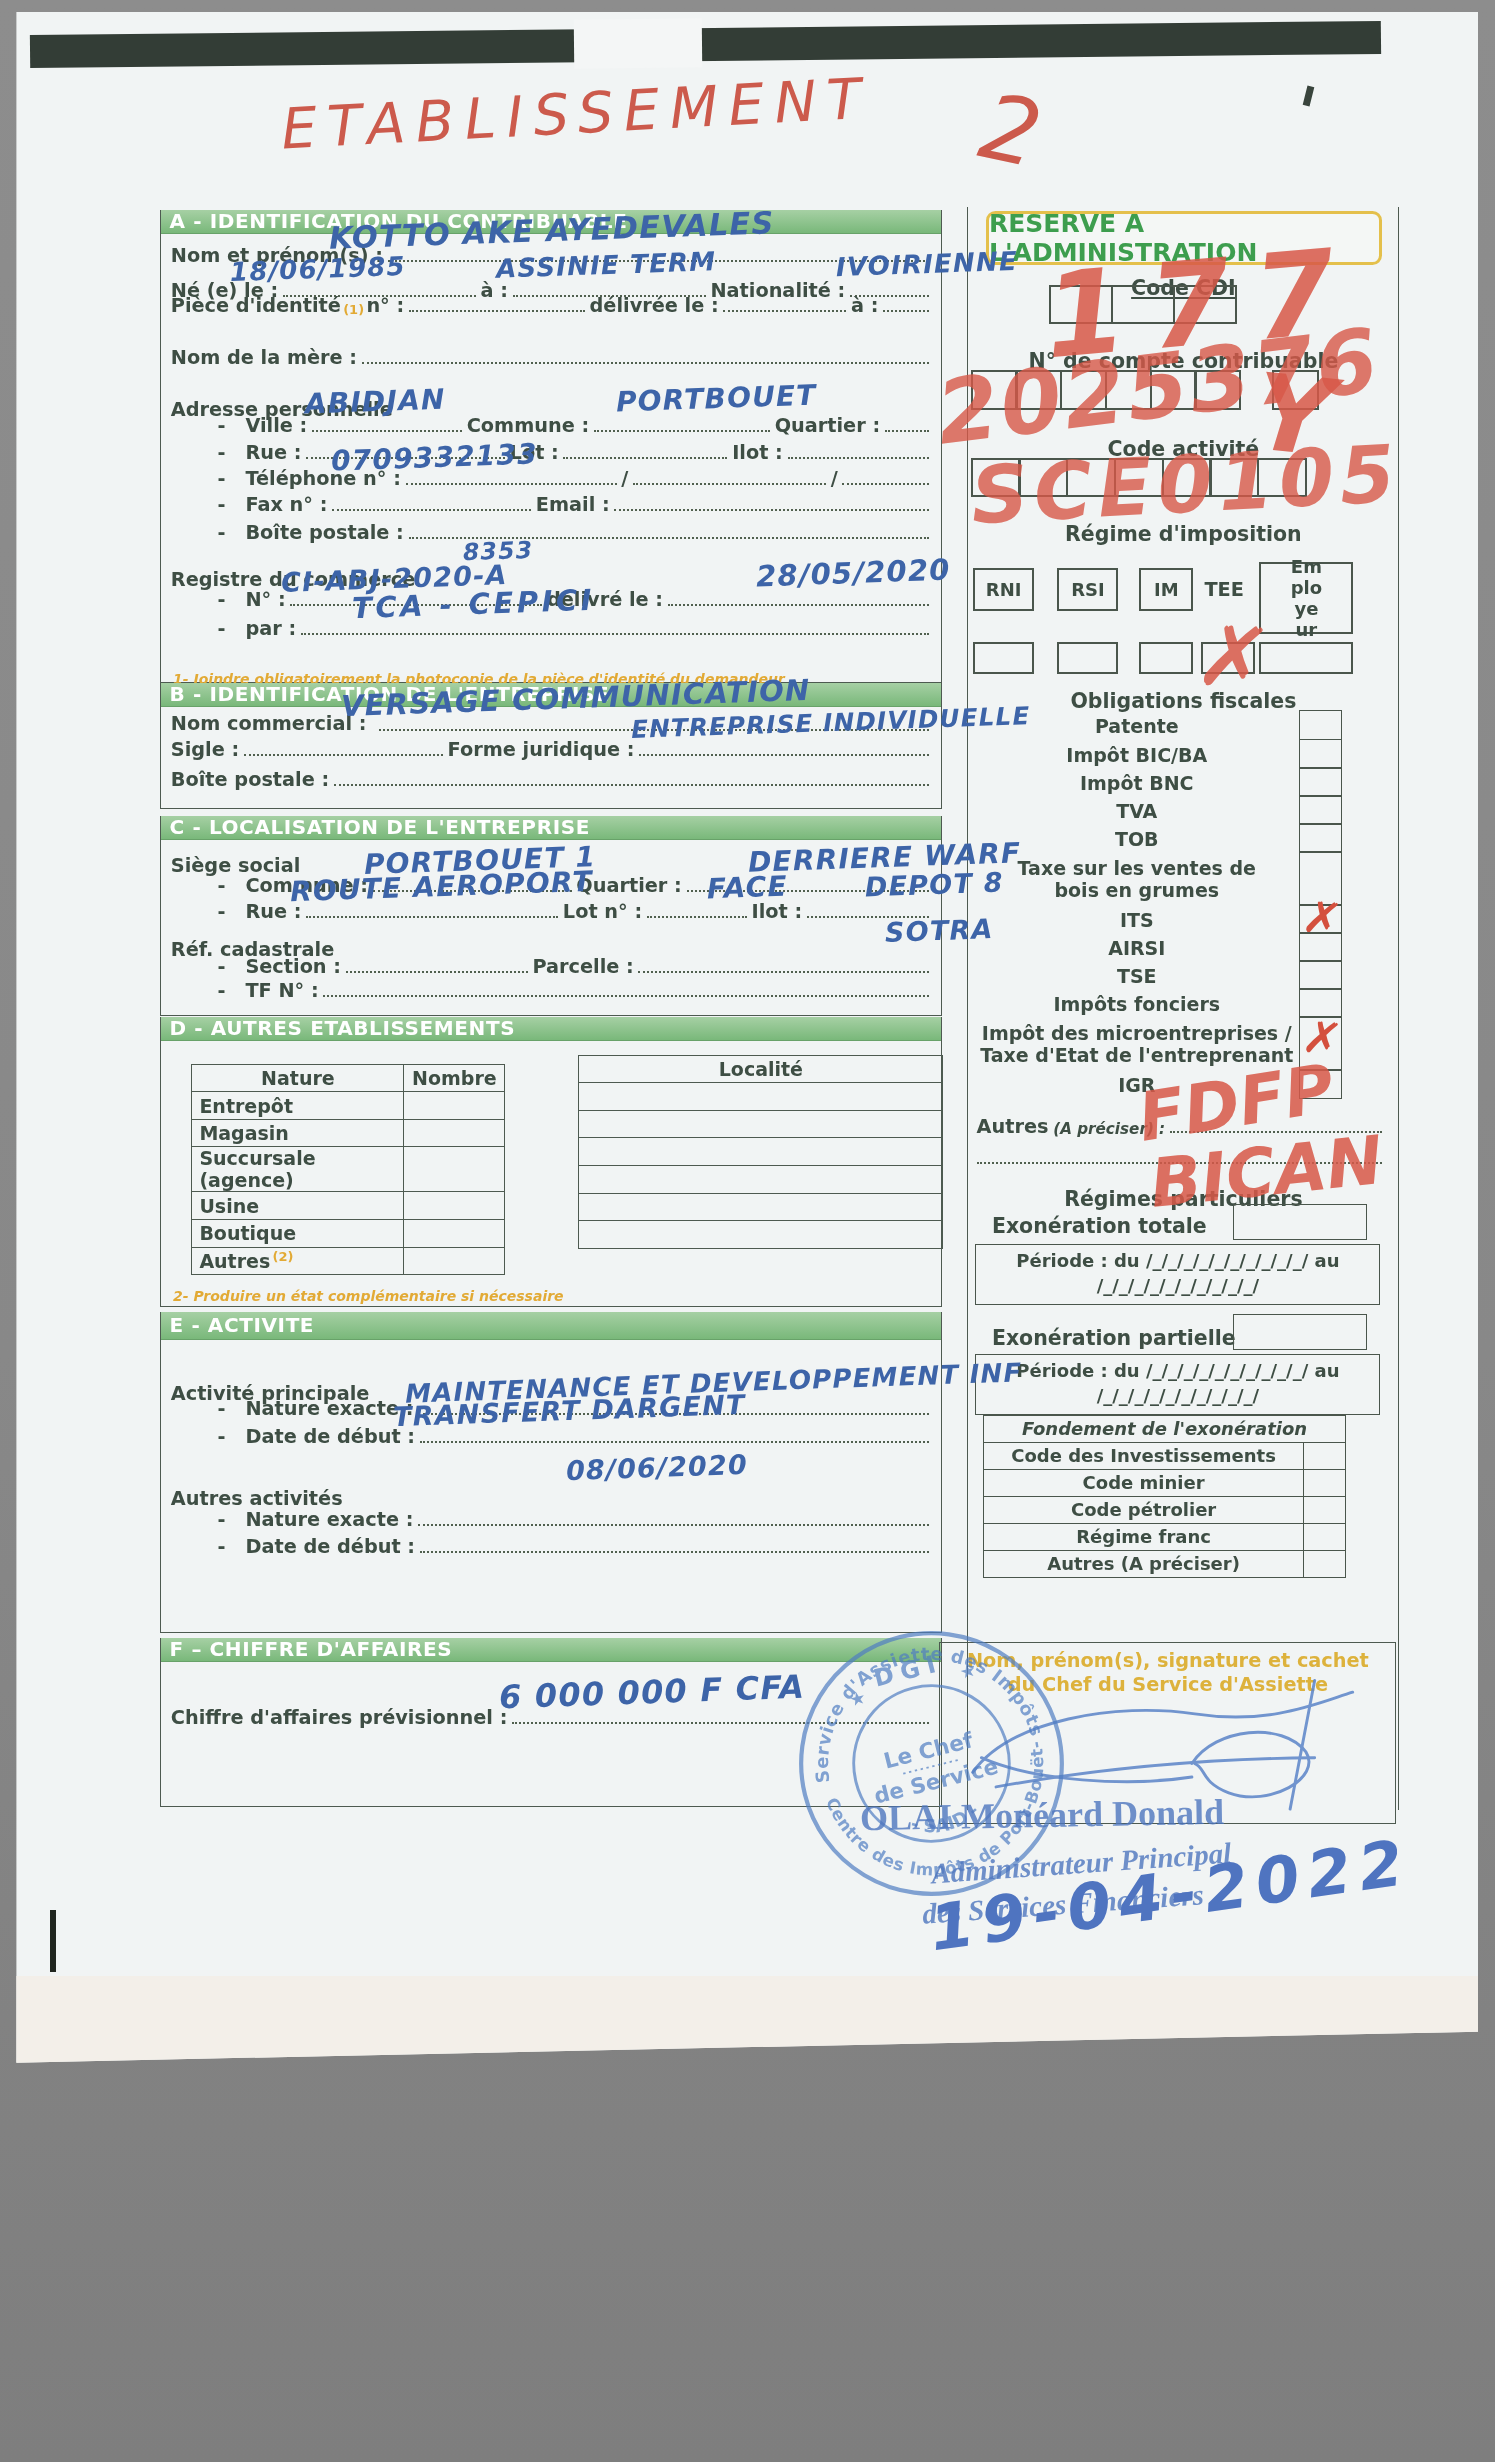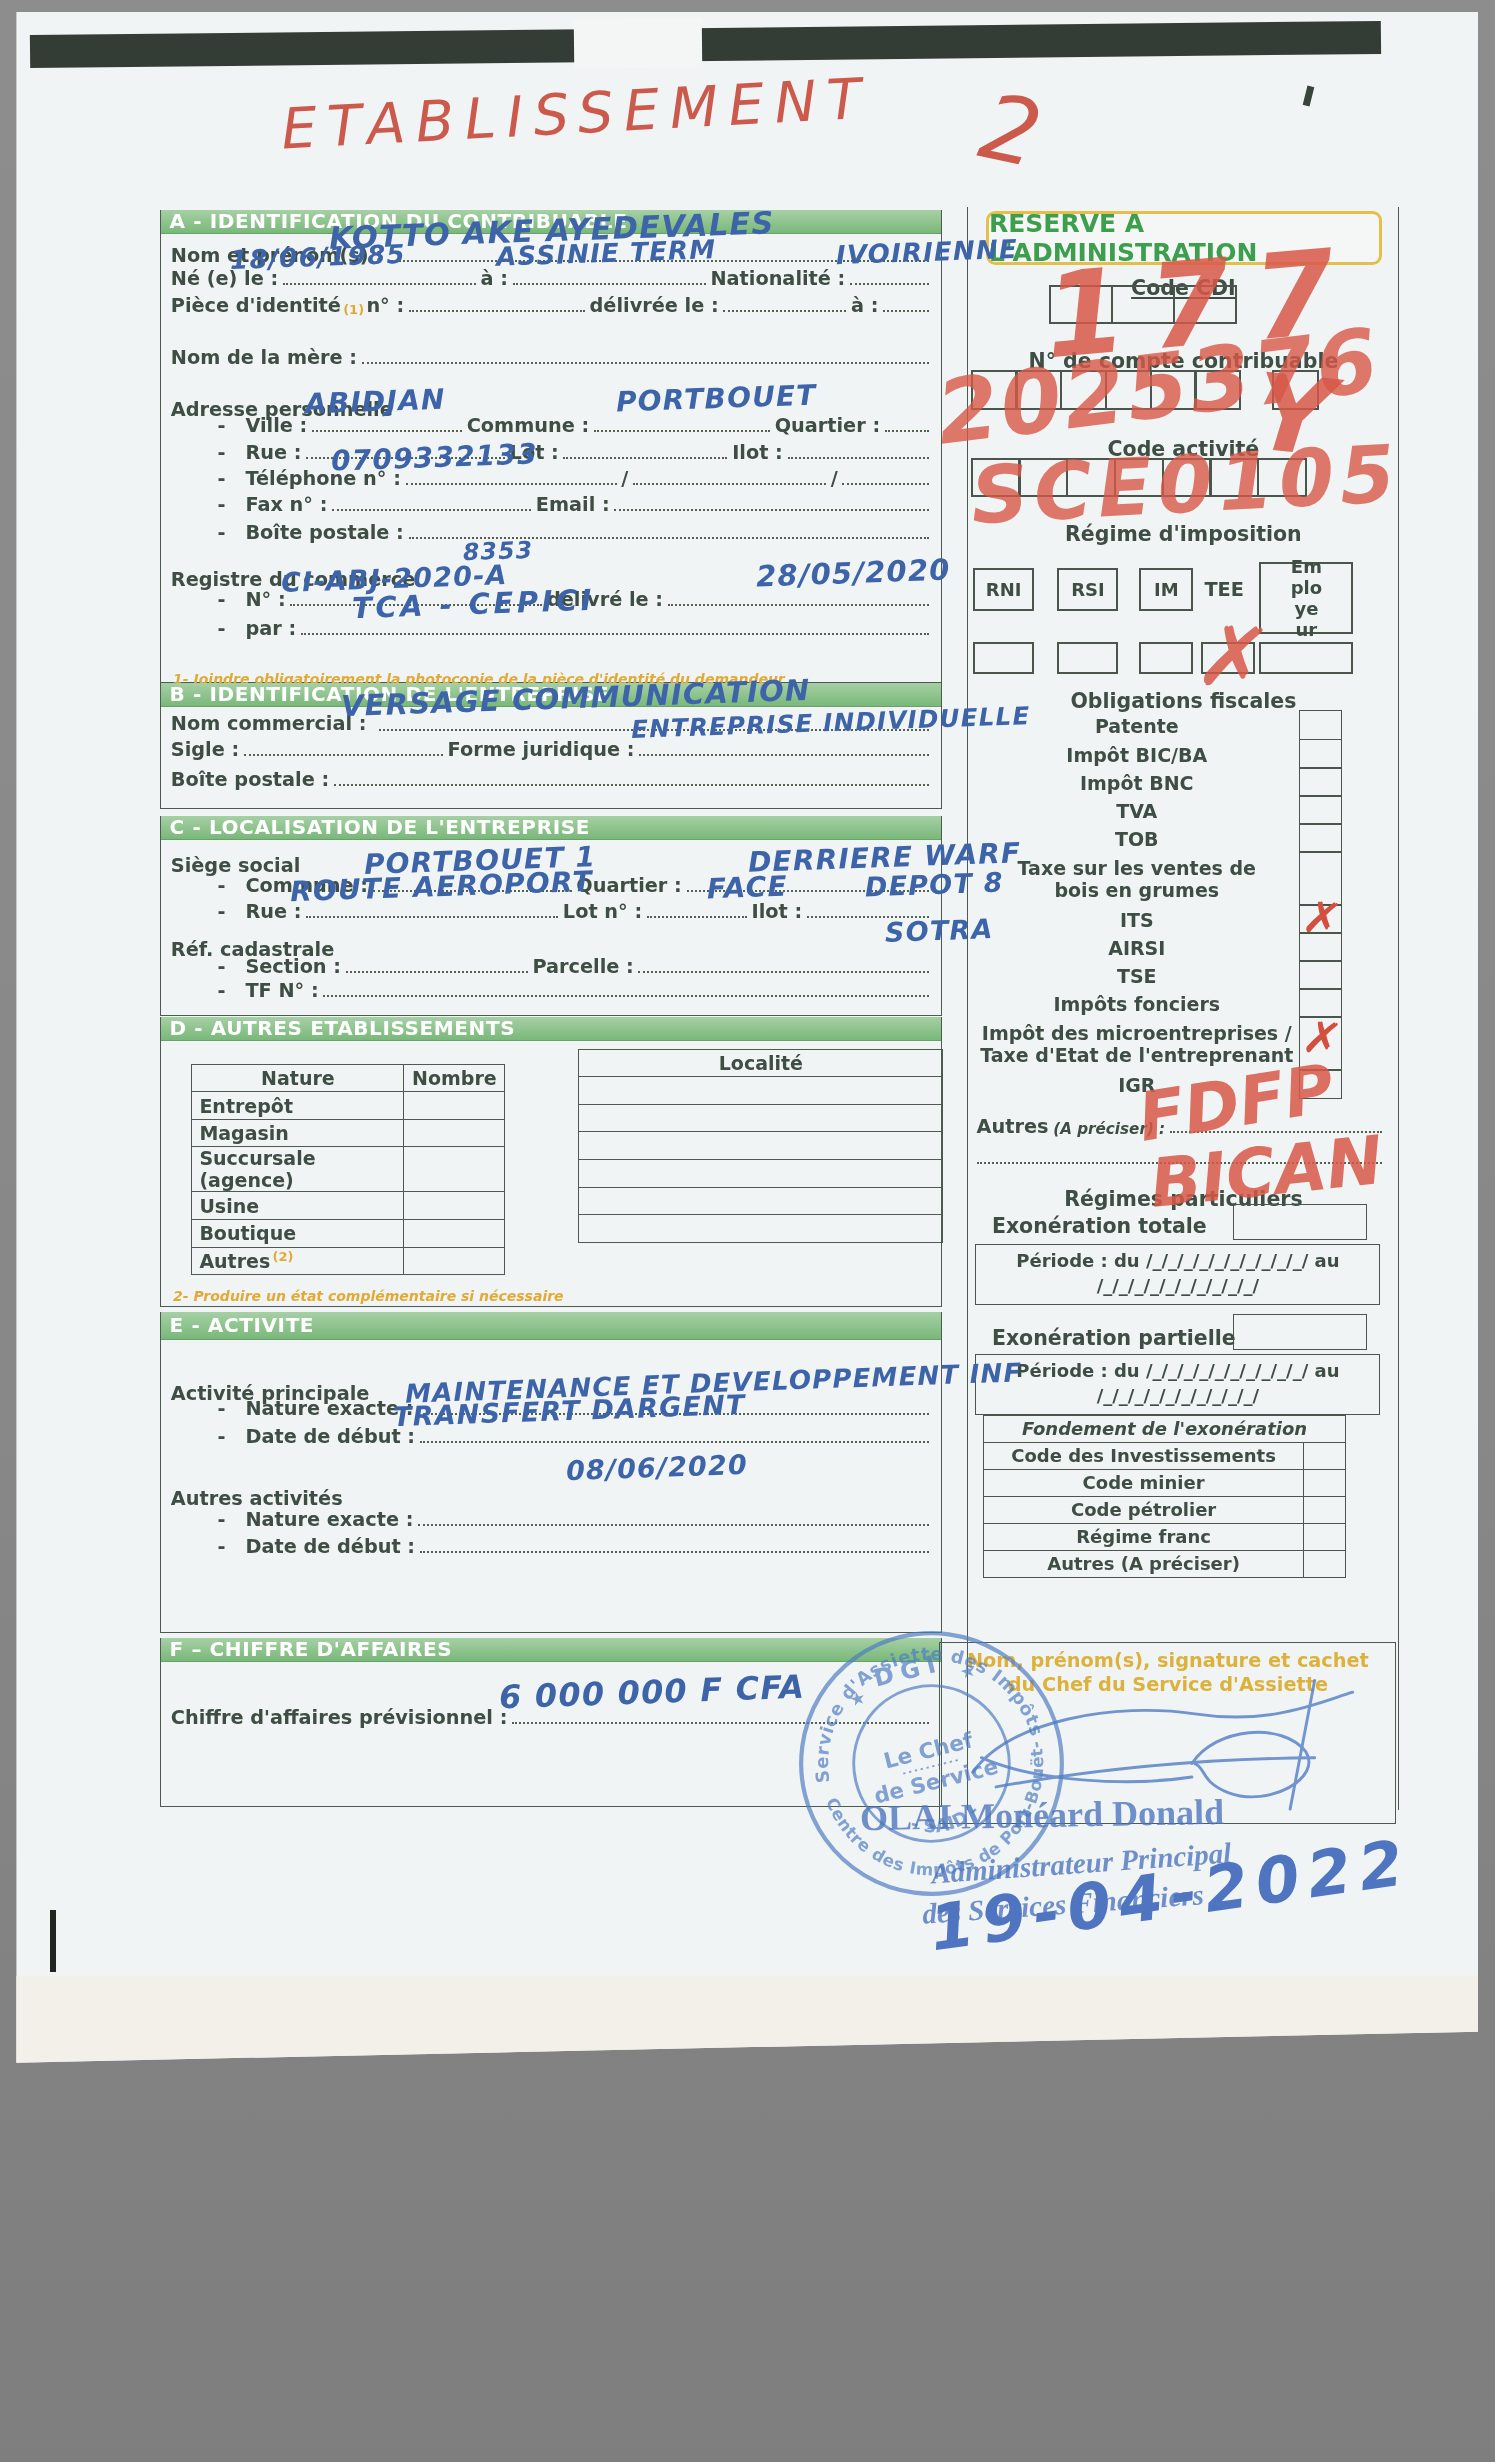--- a/index.html
+++ b/index.html
@@ -115,21 +115,21 @@
 
     <div class="sec" style="top:198px; height:473px;">
       <div class="bar">A - IDENTIFICATION DU CONTRIBUABLE</div>
 
       <div class="frow" style="top:29px;">
         <span class="lbl">Nom et prénom(s) :</span>
         <span class="dots"></span>
         <span class="hw" style="left:158px; top:-26px; font-size:30.5px;">KOTTO AKE AYEDEVALES</span>
       </div>
 
-      <div class="frow" style="top:52px;justify-content:center;">
+      <div class="frow" style="top:64px;justify-content:center;">
         <span class="lbl">Né (e) le :</span>
         <span class="dots fix" style="width:193px;"></span>
         <span class="lbl">à :</span>
         <span class="dots fix" style="width:193px;"></span>
         <span class="lbl">Nationalité :</span>
         <span class="dots"></span>
         <span class="hw" style="left:59px; top:-20px;">18/06/1985</span>
         <span class="hw" style="left:325px; top:-23.5px;">ASSINIE TERM</span>
         <span class="hw" style="left:665px; top:-24.6px;">IVOIRIENNE</span>
       </div>
@@ -312,21 +312,21 @@
               <td>Boutique</td>
               <td></td>
             </tr>
         <tr>
               <td><span>Autres</span><span class="sup">(2)</span></td>
               <td></td>
             </tr>
       </tbody>
         </table>
 
-      <table class="dtbl" style="left:417px; top:32px; width:365px;">
+      <table class="dtbl" style="left:417px; top:38px; width:365px;">
         <tbody>
             <tr>
               <th>Localité</th>
             </tr>
         <tr>
               <td></td>
             </tr>
         <tr>
               <td></td>
             </tr>

